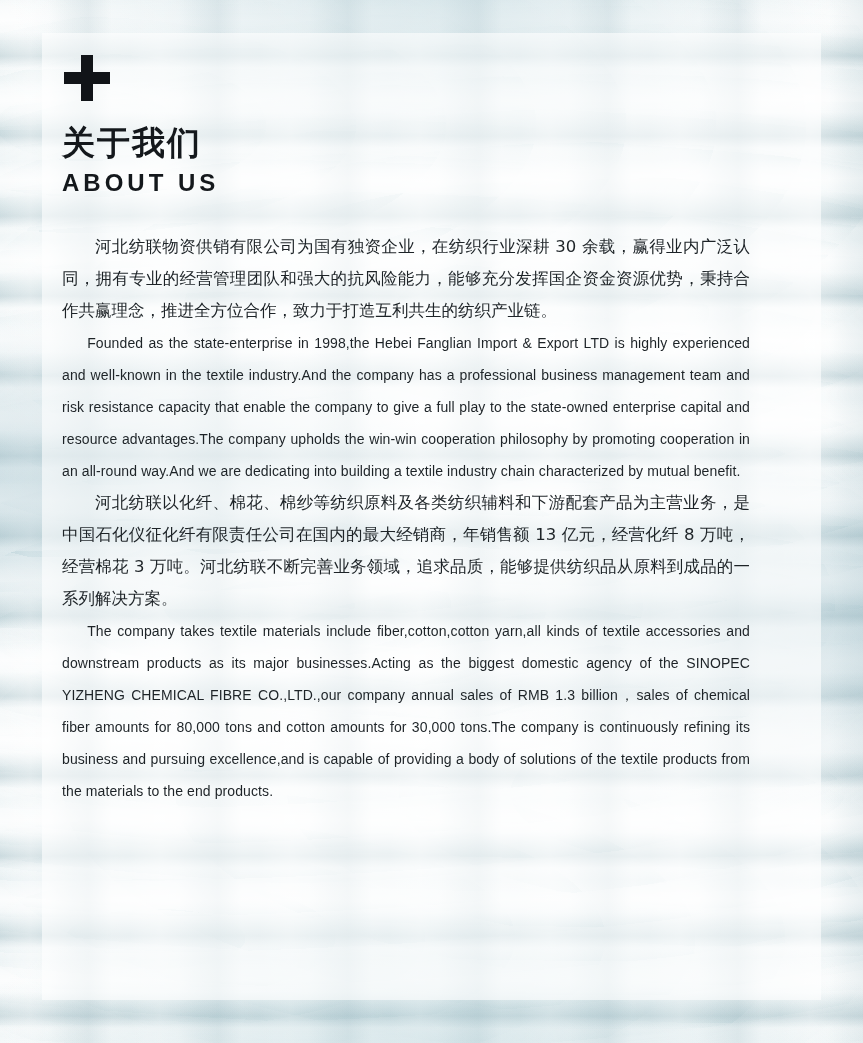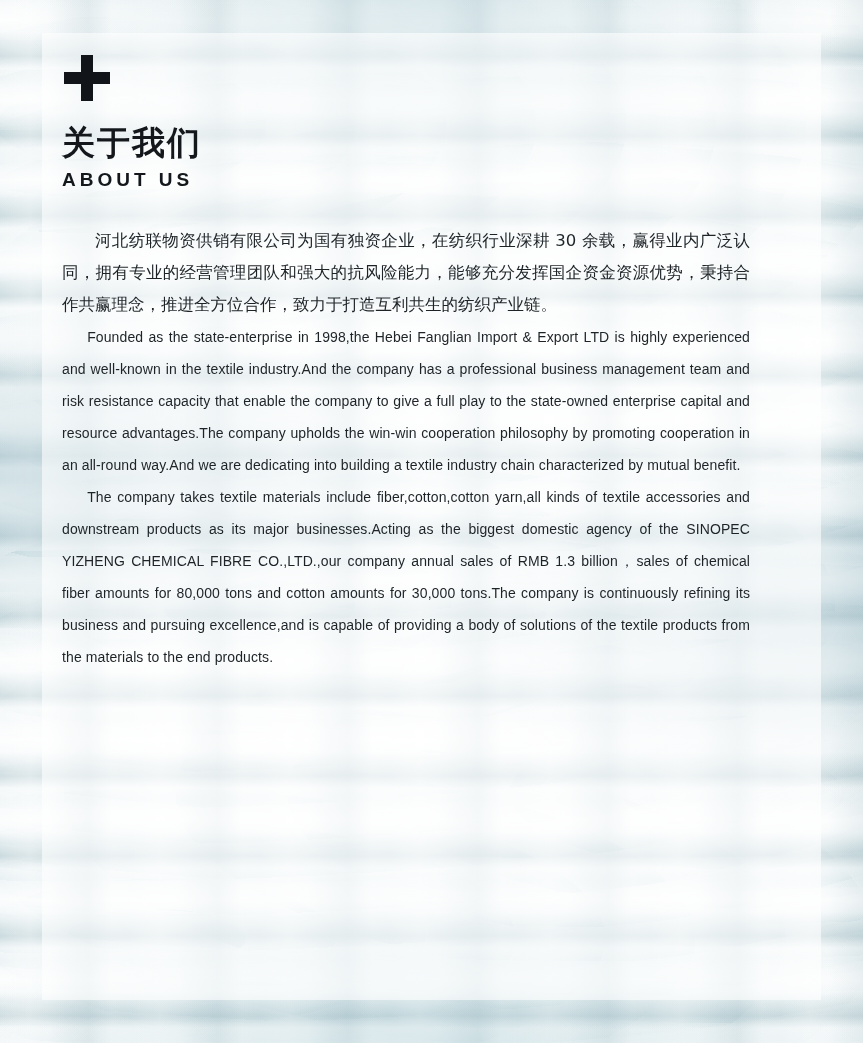--- a/index.html
+++ b/index.html
@@ -125,21 +125,21 @@
   .title-zh {
     font-size: 33px;
     font-weight: bold;
     color: #14181c;
     letter-spacing: 2px;
     line-height: 1.2;
     margin: 0 0 6px 0;
     font-family: "DejaVu Sans", "Liberation Sans", sans-serif;
   }
   .title-en {
-    font-size: 19px;
+    font-size: 24px;
     font-weight: bold;
     color: #14181c;
     letter-spacing: 4px;
     line-height: 1.2;
     margin: 0 0 34px 0;
     font-family: "Liberation Sans", sans-serif;
   }
 
   .body-text {
     width: 700px;
@@ -177,17 +177,18 @@
   <div class="content">
 
     <div class="plus-mark"></div>
 
     <h1 class="title-zh">关于我们</h1>
     <h2 class="title-en">ABOUT US</h2>
 
     <div class="body-text">
       <p class="para">河北纺联物资供销有限公司为国有独资企业，在纺织行业深耕 30 余载，赢得业内广泛认同，拥有专业的经营管理团队和强大的抗风险能力，能够充分发挥国企资金资源优势，秉持合作共赢理念，推进全方位合作，致力于打造互利共生的纺织产业链。</p>
       <p class="para en">Founded as the state-enterprise in 1998,the Hebei Fanglian Import &amp; Export LTD is highly experienced and well-known in the textile industry.And the company has a professional business management team and risk resistance capacity that enable the company to give a full play to the state-owned enterprise capital and resource advantages.The company upholds the win-win cooperation philosophy by promoting cooperation in an all-round way.And we are dedicating into building a textile industry chain characterized by mutual benefit.</p>
+      <p class="para">河北纺联以化纤、棉花、棉纱等纺织原料及各类纺织辅料和下游配套产品为主营业务，是中国石化仪征化纤有限责任公司在国内的最大经销商，年销售额 13 亿元，经营化纤 8 万吨，经营棉花 3 万吨。河北纺联不断完善业务领域，追求品质，能够提供纺织品从原料到成品的一系列解决方案。</p>
       <p class="para en">The company takes textile materials include fiber,cotton,cotton yarn,all kinds of textile accessories and downstream products as its major businesses.Acting as the biggest domestic agency of the SINOPEC YIZHENG CHEMICAL FIBRE CO.,LTD.,our company annual sales of RMB 1.3 billion，sales of chemical fiber amounts for 80,000 tons and cotton amounts for 30,000 tons.The company is continuously refining its business and pursuing excellence,and is capable of providing a body of solutions of the textile products from the materials to the end products.</p>
     </div>
 
   </div>
 </div>
 
 </body></html>

